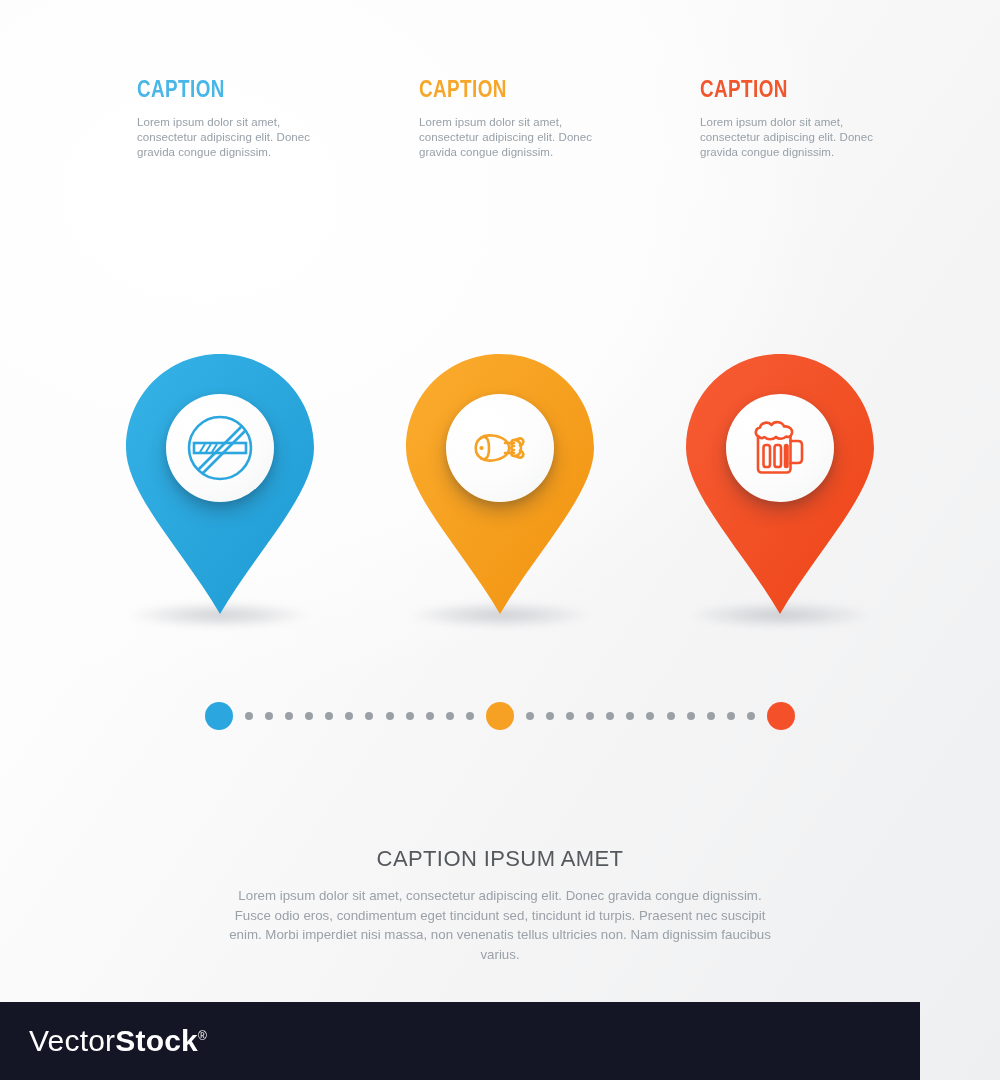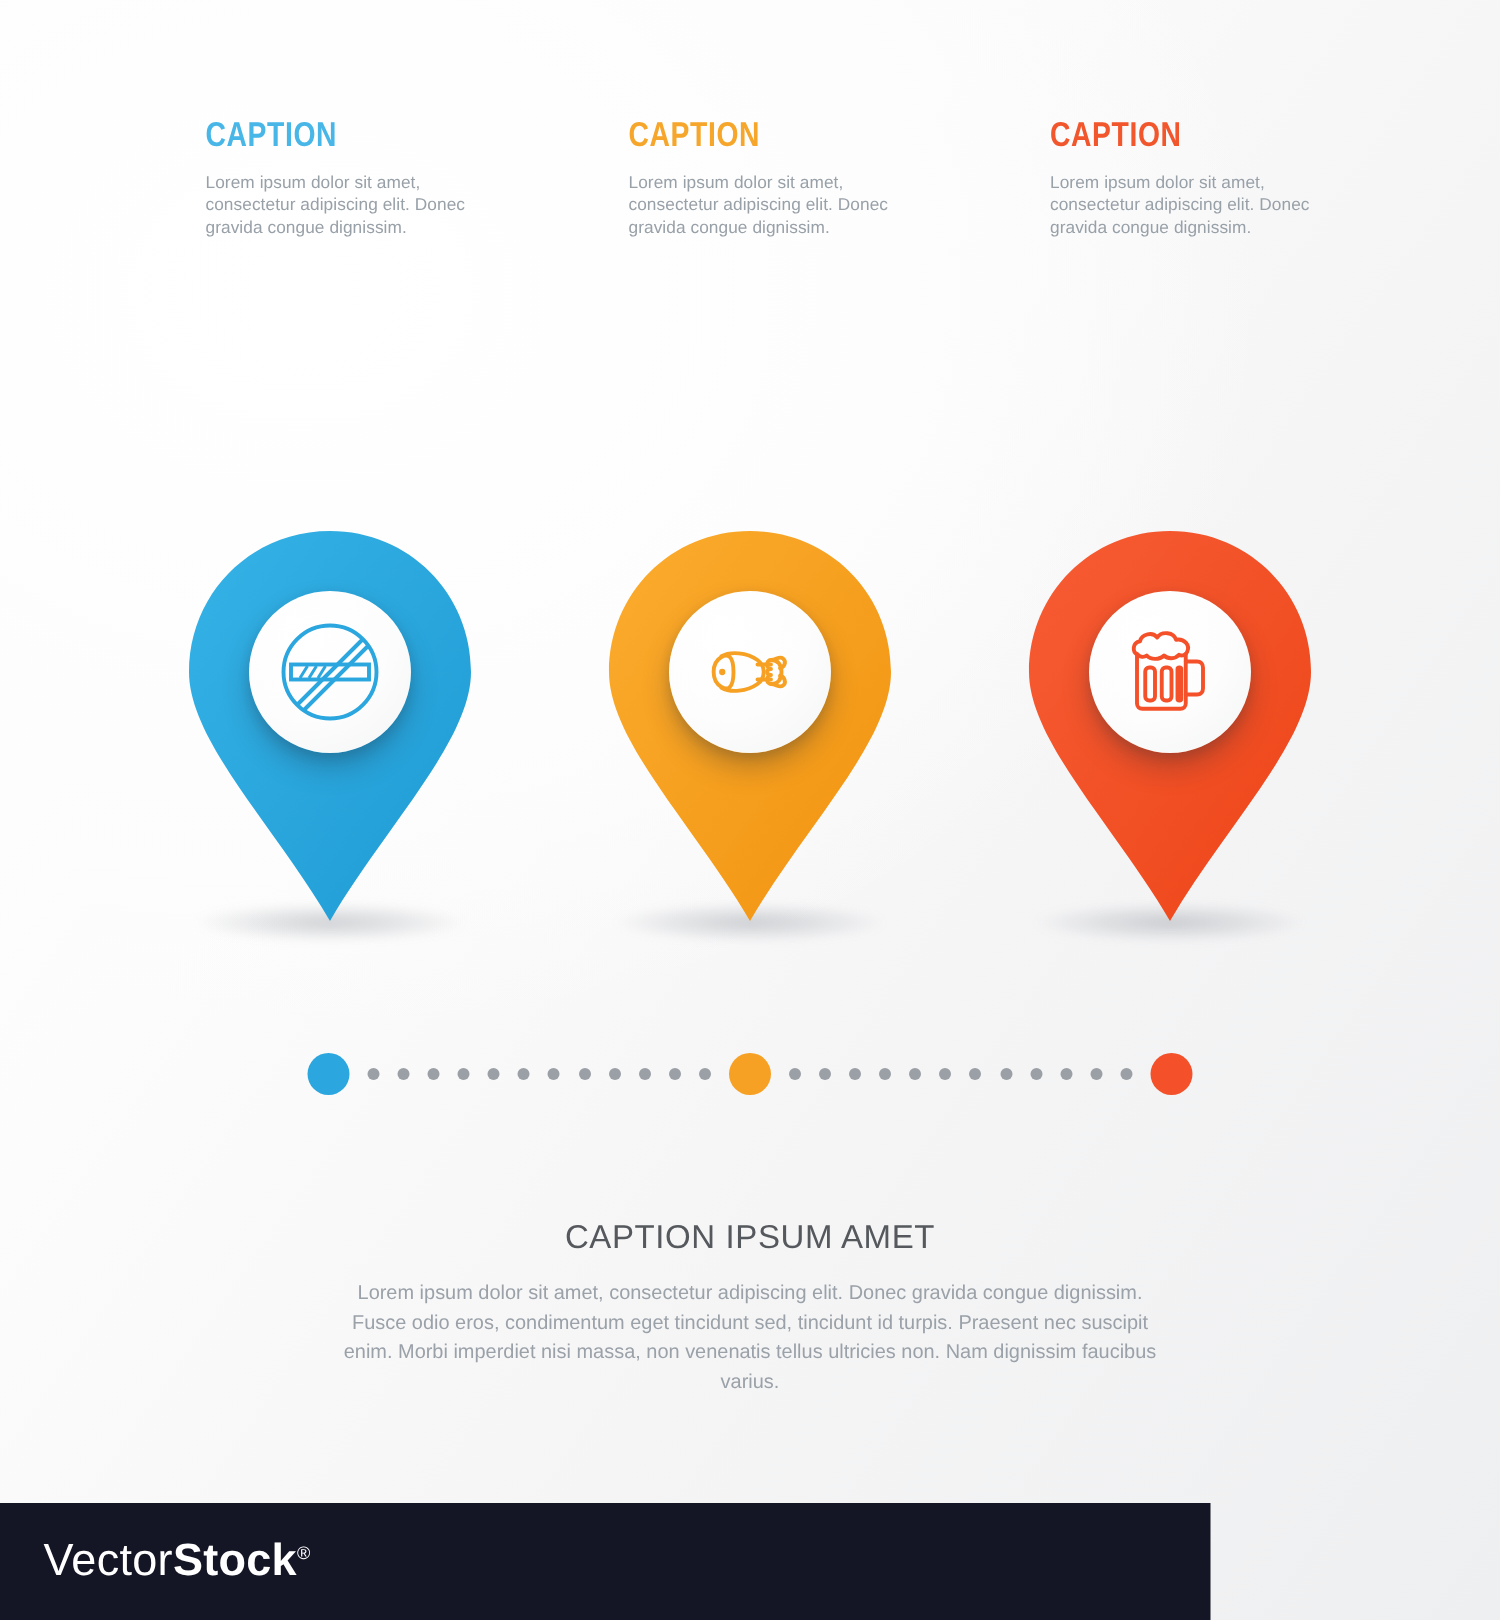--- a/index.html
+++ b/index.html
@@ -138,21 +138,21 @@
     height: 8px;
     border-radius: 50%;
     background: #9ba0a6;
     flex: 0 0 auto;
   }
 
   
   .bottom-block {
     position: absolute;
     left: 0;
-    top: 812px;
+    top: 846px;
     width: 1000px;
     text-align: center;
   }
   .bottom-title {
     font-size: 22px;
     font-weight: 400;
     color: #55585c;
     letter-spacing: 0.4px;
     margin: 0 0 14px 0;
   }
@@ -162,21 +162,21 @@
     color: #9aa1a8;
     margin: 0 auto;
     width: 545px;
   }
 
   
   .footer {
     position: absolute;
     left: 0;
     bottom: 0;
-    width: 807px;
+    width: 920px;
     height: 78px;
     background: #141525;
   }
   .brand {
     position: absolute;
     left: 29px;
     top: 50%;
     transform: translateY(-50%);
     color: #ffffff;
     font-size: 30px;

